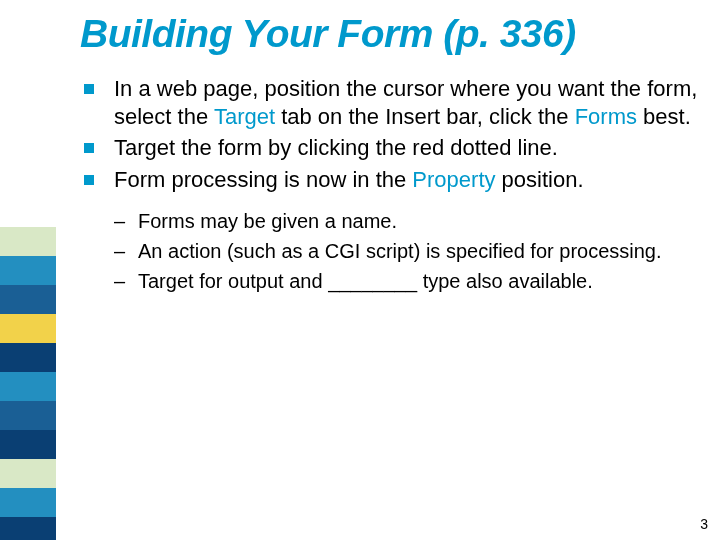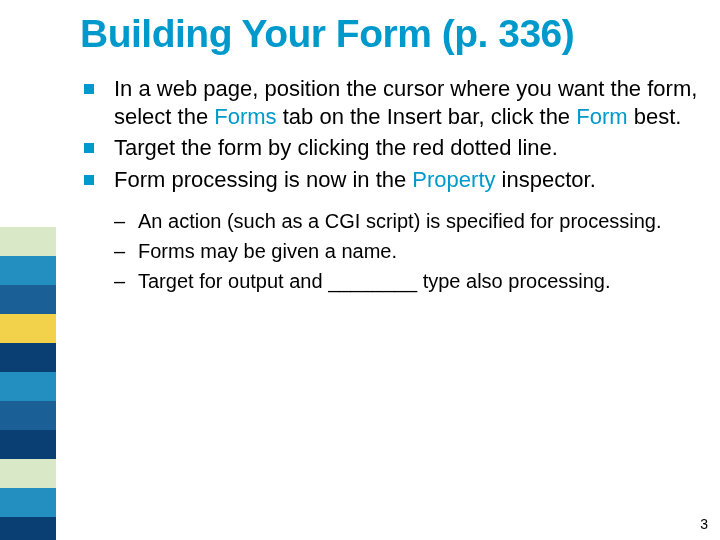--- a/index.html
+++ b/index.html
@@ -21,20 +21,21 @@
   .slide-title {
     position: absolute;
     left: 80px;
     top: 12px;
     color: #0099cc;
     font-family: "Arial Narrow", Arial, sans-serif;
     font-stretch: condensed;
     font-weight: 700;
     font-size: 39px;
     letter-spacing: -0.5px;
+    font-style: italic;
   }
   .content {
     position: absolute;
     left: 84px;
     top: 75px;
     width: 620px;
   }
   .main-list { list-style: none; }
   .main-list > li {
     position: relative;
@@ -97,29 +98,29 @@
     <div style="height: 29px; background: rgb(217, 232, 198);"></div>
     <div style="height: 29px; background: rgb(35, 143, 192);"></div>
     <div style="height: 29px; background: rgb(10, 63, 115);"></div>
   </div>
 
 <h1 class="slide-title">Building Your Form (p. 336)</h1>
 
 <div class="content">
   <ul class="main-list">
     <li>
-      <span>In a web page, position the cursor where you want the form, select the </span><span class="kw">Forms</span><span> tab on the Insert bar, click the </span><span class="kw">Form</span><span> best.</span>
+      <span>In a web page, position the cursor where you want the form, select the </span><span class="kw">Target</span><span> tab on the Insert bar, click the </span><span class="kw">Forms</span><span> best.</span>
     </li>
     <li>
       <span>Target the form by clicking the red dotted line.</span>
     </li>
     <li>
-      <span>Form processing is now in the </span><span class="kw">Property</span><span> inspector.</span>
+      <span>Form processing is now in the </span><span class="kw">Property</span><span> position.</span>
     </li>
   </ul>
   <ul class="sub-list">
+    <li>Forms may be given a name.</li>
     <li>An action (such as a CGI script) is specified for processing.</li>
-    <li>Forms may be given a name.</li>
-    <li>Target for output and ________ type also processing.</li>
+    <li>Target for output and ________ type also available.</li>
   </ul>
 </div>
 
 <div class="slide-num">3</div>
 
 </body></html>

